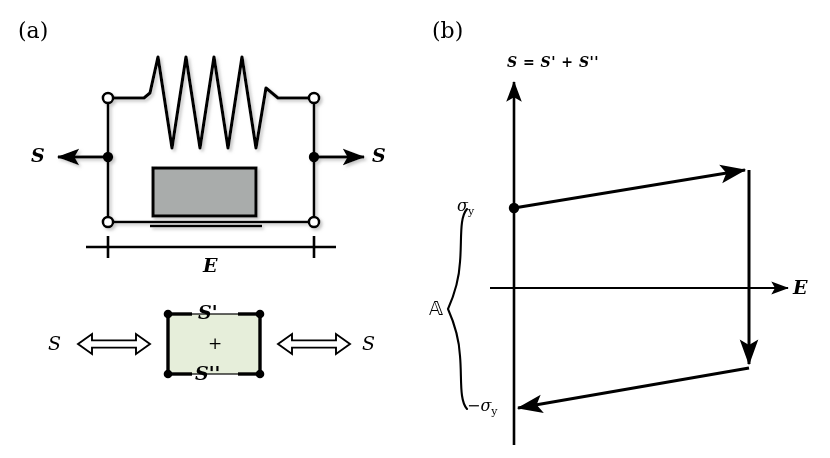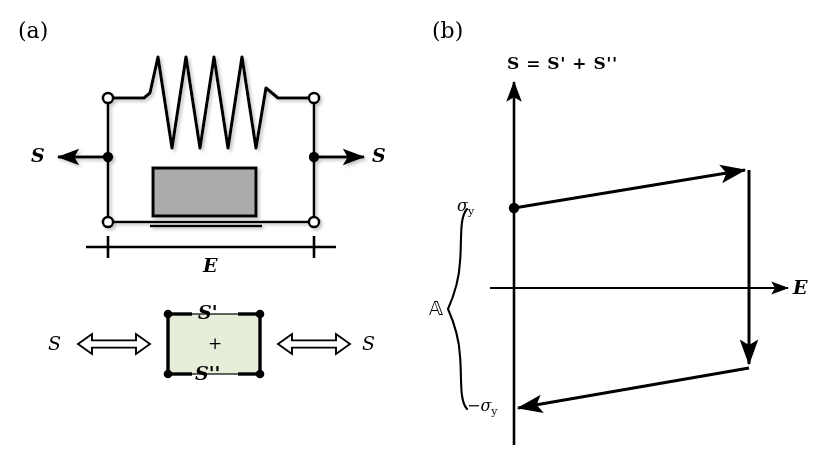--- a/index.html
+++ b/index.html
@@ -45,21 +45,22 @@
     font-size: 19px;
   }
   .plainitalic {
     font-family: "DejaVu Serif", serif;
     font-style: italic;
     font-size: 19px;
   }
   .axis-eq {
     font-family: "DejaVu Serif", serif;
     font-weight: bold;
-    font-size: 17px;
+    font-style: italic;
+    font-size: 14px;
     letter-spacing: 0.5px;
   }
   .sigma {
     font-family: "DejaVu Serif", serif;
     font-style: italic;
     font-size: 16px;
   }
   .sigma sub {
     font-size: 11px;
     font-style: normal;

